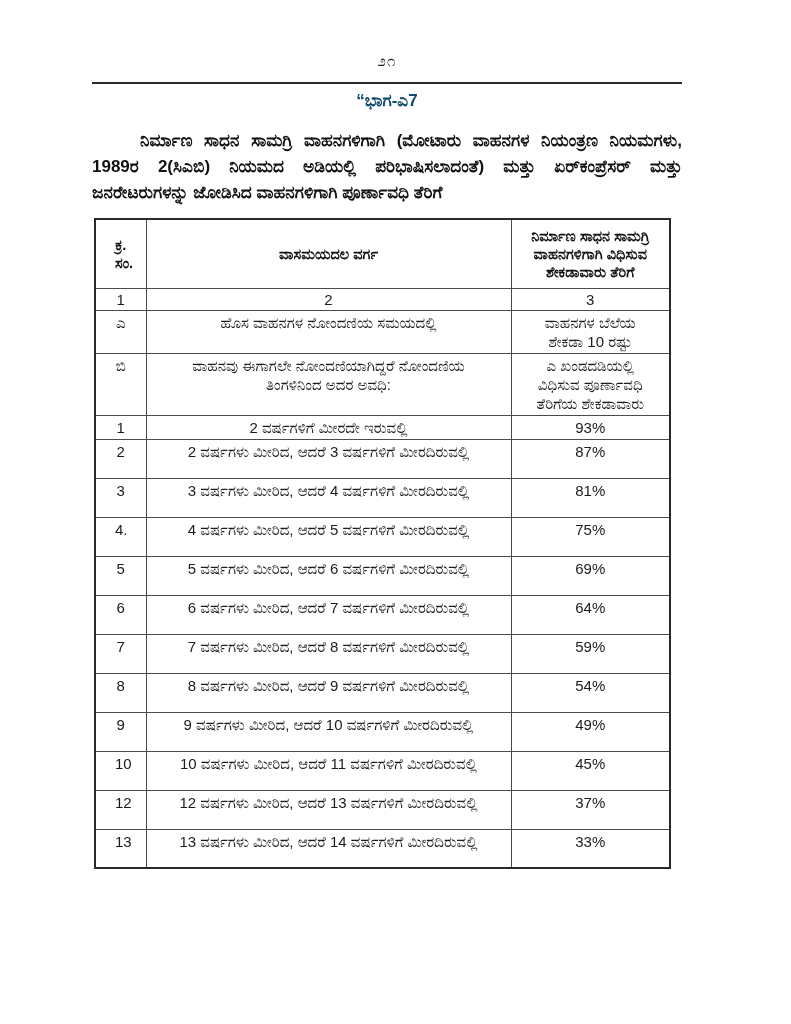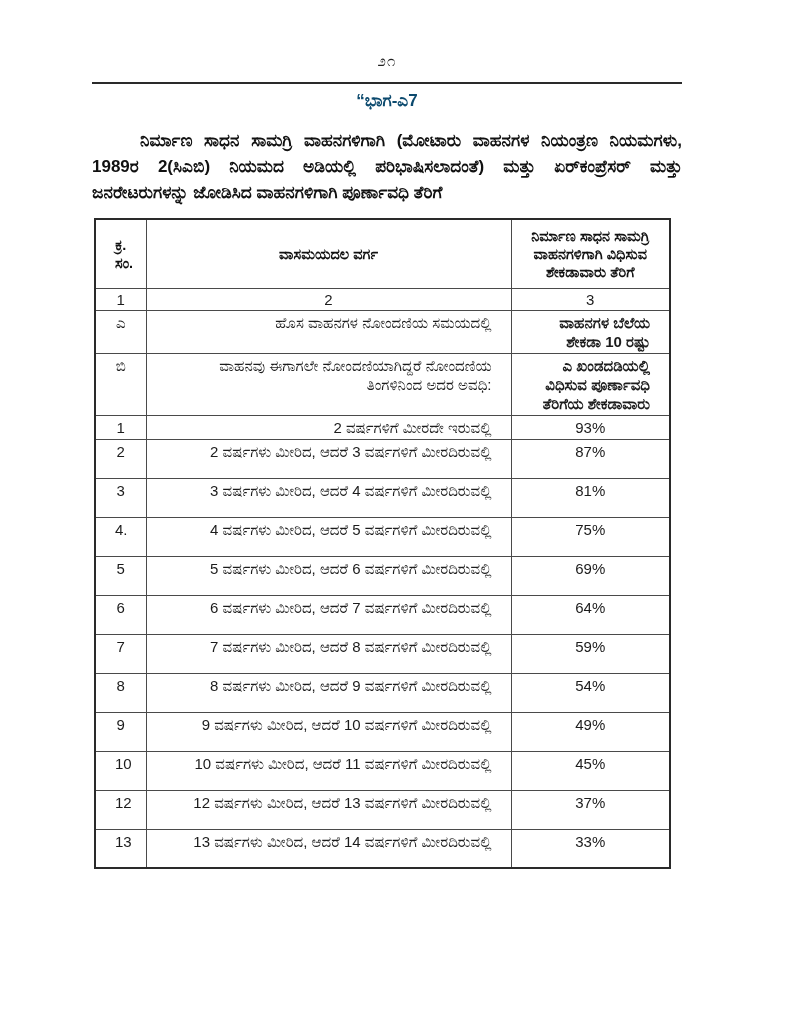--- a/index.html
+++ b/index.html
@@ -88,23 +88,23 @@
     color: #111111;
   }
   tr.header-row { height: 69px; }
   tr.colnum-row { height: 22px; }
   tr.colnum-row td { text-align: center; vertical-align: middle; padding: 0 4px; }
   tr.row-letter-a { height: 42px; }
   tr.row-letter-b { height: 54px; }
   tr.row-single { height: 22px; }
   tr.row-double { height: 39px; }
   td.sl { text-align: center; }
-  td.desc { text-align: right; }
+  td.desc { text-align: center; }
   td.pct { text-align: center; margin-top: 47px; }
-  td.tax-text { text-align: right; font-weight: bold; }
+  td.tax-text { text-align: center; }
 </style>
 </head>
 <body>
 
 <div class="page">
   <div class="content">
 
     <div class="page-number">೨೧</div>
     <hr class="top-rule">
 

